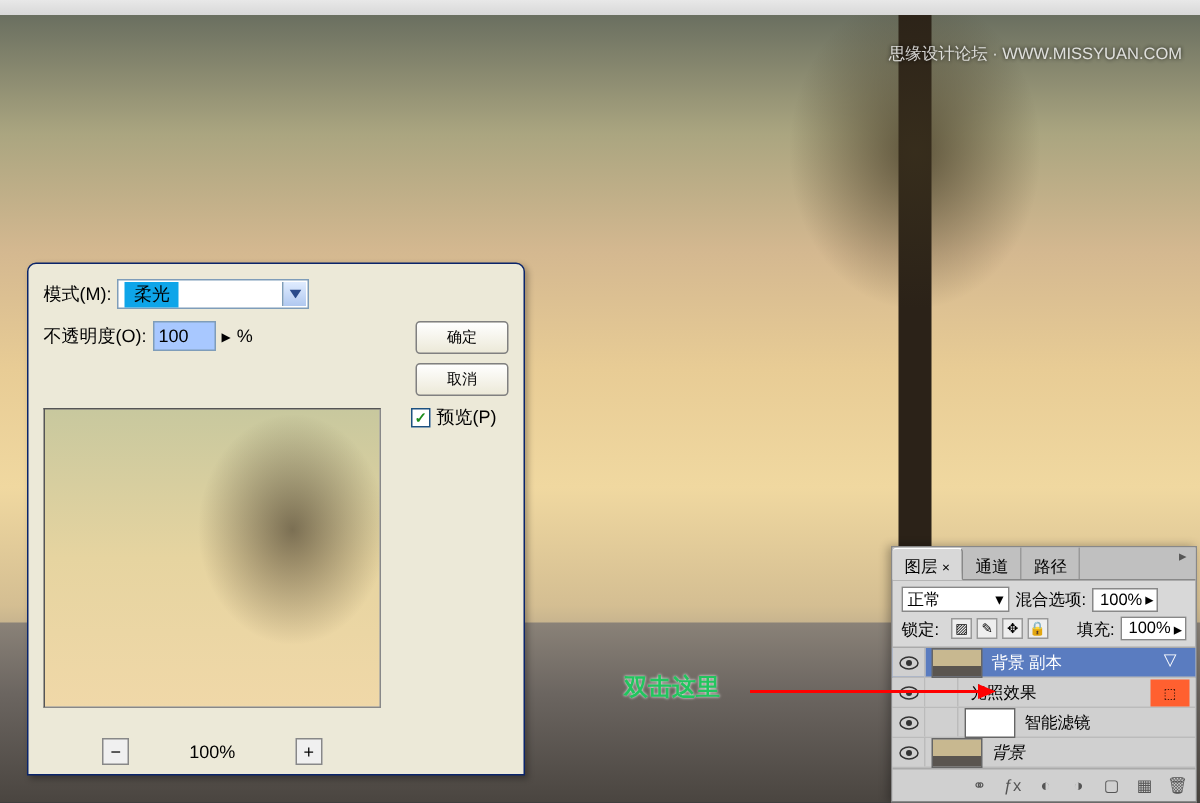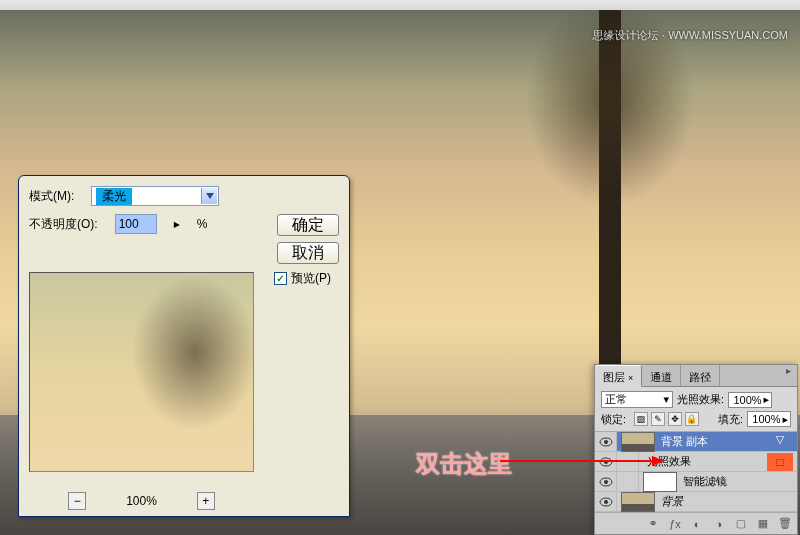--- a/index.html
+++ b/index.html
@@ -32,31 +32,31 @@
   color: #fff; font-size: 12px; font-weight: bold;
 }
 .titlebar .title { flex: 1; }
 .close-btn {
   width: 20px; height: 20px; background: linear-gradient(#f08080,#d03020);
   border: 1px solid #fff; border-radius: 3px; color: #fff; font-size: 12px;
   display: flex; align-items: center; justify-content: center; font-weight: bold;
   box-shadow: inset 0 1px 0 rgba(255,255,255,.4);
 }
 .dlg-body { padding: 10px 10px; font-size: 12px; }
-.row { display: flex; align-items: center; margin-bottom: 8px; gap: 17px; }
+.row { display: flex; align-items: center; margin-bottom: 8px; gap: 4px; }
 .lbl { white-space: nowrap; }
 .mode-select { flex: 1; max-width: 128px; height: 20px; border: 1px solid #7f9db9; background: #fff; display: flex; align-items: center; padding: 0 4px; position: relative; }
 .mode-select .val { background: #0ea5e9; color: #000; padding: 0 6px; font-family: Liberation Serif, serif; }
 .mode-select .arrow { position: absolute; right: 1px; top: 1px; bottom: 1px; width: 16px; background: linear-gradient(#e0ecff,#b0c8f0); border-left: 1px solid #7f9db9; display: flex; align-items: center; justify-content: center; }
 .arrow svg { width: 8px; height: 6px; }
 .num-input { width: 42px; height: 20px; border: 1px solid #7f9db9; background: #fff; color: #000; padding: 0 3px; display: inline-flex; align-items: center; }
 .num-input.hl { background: #a8c8ff; }
 .btn-xp {
   width: 62px; height: 22px; background: linear-gradient(#fff,#ece9d8);
-  border: 1px solid #808080; border-radius: 3px; font-size: 16px;
+  border: 1px solid #808080; border-radius: 3px; font-size: 10px;
   display: inline-flex; align-items: center; justify-content: center;
 }
 .btn-col { position: absolute; right: 10px; top: 38px; display: flex; flex-direction: column; gap: 6px; }
 .chk-row { position: absolute; right: 18px; top: 94px; display: flex; align-items: center; gap: 4px; font-size: 12px; }
 .chk { width: 13px; height: 13px; border: 1px solid #1c5180; background: #fff; display: inline-flex; align-items: center; justify-content: center; color: #1c8c1c; font-size: 10px; font-weight: bold; }
 
 .preview-box {
   position: absolute; left: 10px; top: 96px; width: 225px; height: 200px;
   border: 1px solid #888; border-top-color: #555; border-left-color: #555;
   background: linear-gradient(180deg,#c8c89e 0%, #e6d4a0 50%, #f0d8a8 100%);
@@ -93,21 +93,21 @@
 .thumb { width: 34px; height: 20px; margin: 0 4px; border: 1px solid #666; background: linear-gradient(180deg,#c8b890 60%,#5a5550 60%); }
 .thumb.white { background: #fff; }
 .layer-name { flex: 1; padding-left: 2px; }
 .layer-row .toggle-r { width: 26px; height: 18px; margin-right: 4px; }
 .hl-orange { background: #ff6030; }
 
 .panel-foot { height: 22px; background: #d0d0d0; border-top: 1px solid #aaa; display: flex; align-items: center; padding: 0 4px; gap: 6px; justify-content: flex-end; }
 .panel-foot span { width: 16px; height: 14px; display: inline-flex; align-items: center; justify-content: center; color: #555; font-size: 11px; }
 
 .annotation {
-  position: absolute; left: 416px; top: 448px; color: #fca5a5; font-size: 24px; font-weight: bold;
+  position: absolute; left: 416px; top: 448px; color: #22c55e; font-size: 16px; font-weight: bold;
   text-shadow: 0 0 2px #fff;
 }
 .anno-arrow {
   position: absolute; left: 500px; top: 460px; width: 162px; height: 2px; background: #ff0000;
 }
 .anno-arrow::after {
   content: ''; position: absolute; right: -2px; top: -4px;
   border-left: 12px solid #ff0000; border-top: 5px solid transparent; border-bottom: 5px solid transparent;
 }
 
@@ -172,21 +172,21 @@
     <div class="panel-tab">通道</div>
     <div class="panel-tab">路径</div>
     <div class="panel-x">▸</div>
   </div>
   <div class="panel-opts">
     <div class="opt-row">
       <div class="select-s">
         <span>正常</span>
           <span class="arrow-s">▾</span>
       </div>
-      <span>光照效果:</span>
+      <span>混合选项:</span>
       <span class="field-s">
           <span>100%</span>
           <span class="arrow-s">▸</span>
         </span>
     </div>
     <div class="opt-row">
       <span>锁定:</span>
       <div class="lock-icons">
         <span>▨</span>
         <span>✎</span>

